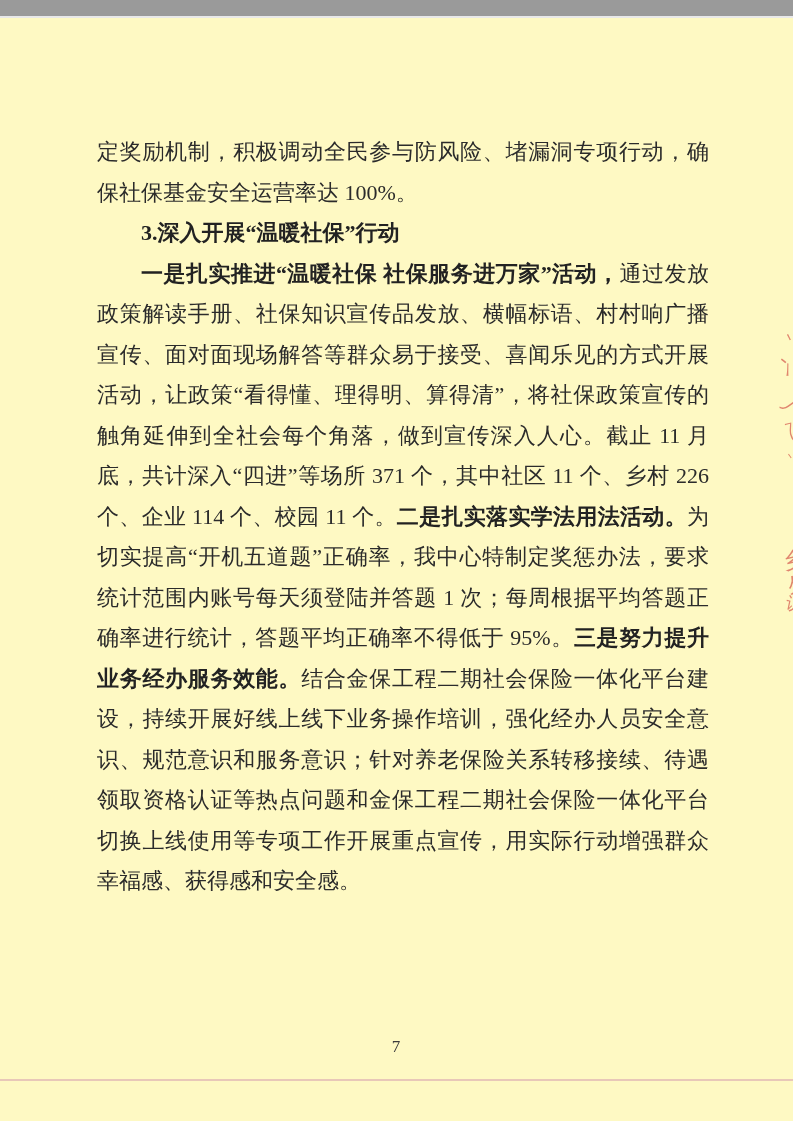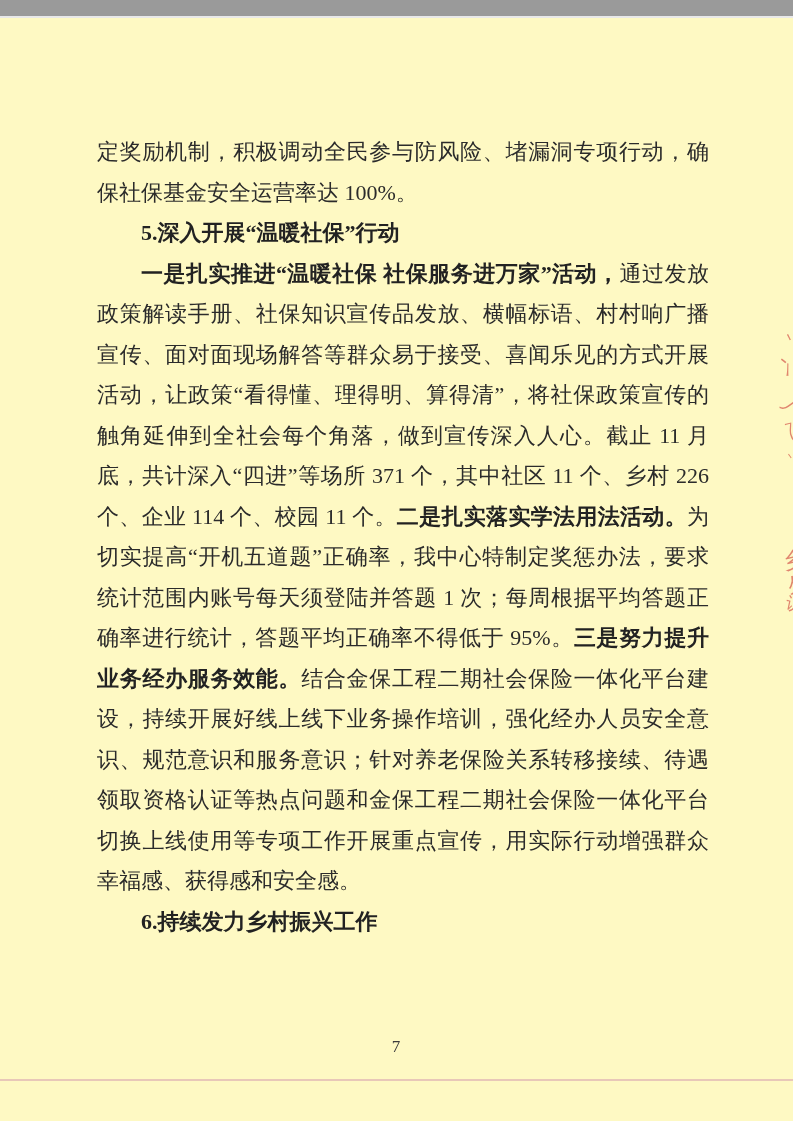--- a/index.html
+++ b/index.html
@@ -47,23 +47,22 @@
   }
 </style>
 </head>
 <body>
 
 <div class="page">
   <div class="scan-top-edge"></div>
 
   <div class="doc-body">
       <p class="para-cont"><span>定奖励机制，积极调动全民参与防风险、堵漏洞专项行动，确保社保基金安全运营率达 100%。</span></p>
-      <p class="heading"><span class="b">5.深入开展“温暖社保”行动</span></p>
+      <p class="heading"><span class="b">3.深入开展“温暖社保”行动</span></p>
       <p class="para"><span class="b">一是扎实推进“温暖社保 社保服务进万家”活动，</span><span>通过发放政策解读手册、社保知识宣传品发放、横幅标语、村村响广播宣传、面对面现场解答等群众易于接受、喜闻乐见的方式开展活动，让政策“看得懂、理得明、算得清”，将社保政策宣传的触角延伸到全社会每个角落，做到宣传深入人心。截止 11 月底，共计深入“四进”等场所 371 个，其中社区 11 个、乡村 226 个、企业 114 个、校园 11 个。</span><span class="b">二是扎实落实学法用法活动。</span><span>为切实提高“开机五道题”正确率，我中心特制定奖惩办法，要求统计范围内账号每天须登陆并答题 1 次；每周根据平均答题正确率进行统计，答题平均正确率不得低于 95%。</span><span class="b">三是努力提升业务经办服务效能。</span><span>结合金保工程二期社会保险一体化平台建设，持续开展好线上线下业务操作培训，强化经办人员安全意识、规范意识和服务意识；针对养老保险关系转移接续、待遇领取资格认证等热点问题和金保工程二期社会保险一体化平台切换上线使用等专项工作开展重点宣传，用实际行动增强群众幸福感、获得感和安全感。</span></p>
-      <p class="heading"><span class="b">6.持续发力乡村振兴工作</span></p>
     </div>
 
   <div class="page-number">7</div>
 
   <div class="scan-bottom-line"></div>
 <span class="edge-mark" style="top: 316px; right: -4px; font-size: 15px; color: rgb(217, 106, 90); transform: rotate(10deg);">丶</span>
     <span class="edge-mark" style="top: 340px; right: -8px; font-size: 19px; color: rgb(217, 106, 90); transform: rotate(-18deg);">冫</span>
     <span class="edge-mark" style="top: 383px; right: -7px; font-size: 19px; color: rgb(217, 106, 90); transform: rotate(55deg);">丿</span>
     <span class="edge-mark" style="top: 407px; right: -6px; font-size: 17px; color: rgb(217, 106, 90); transform: rotate(20deg);">乀</span>
     <span class="edge-mark" style="top: 436px; right: -3px; font-size: 11px; color: rgb(217, 106, 90); transform: rotate(0deg);">丶</span>

